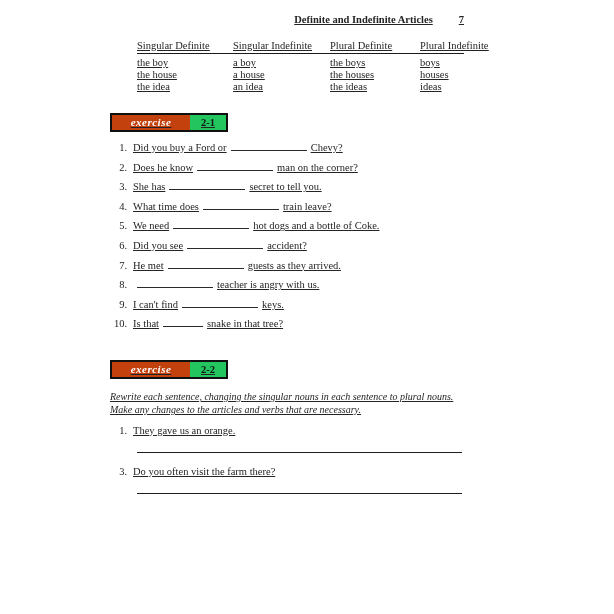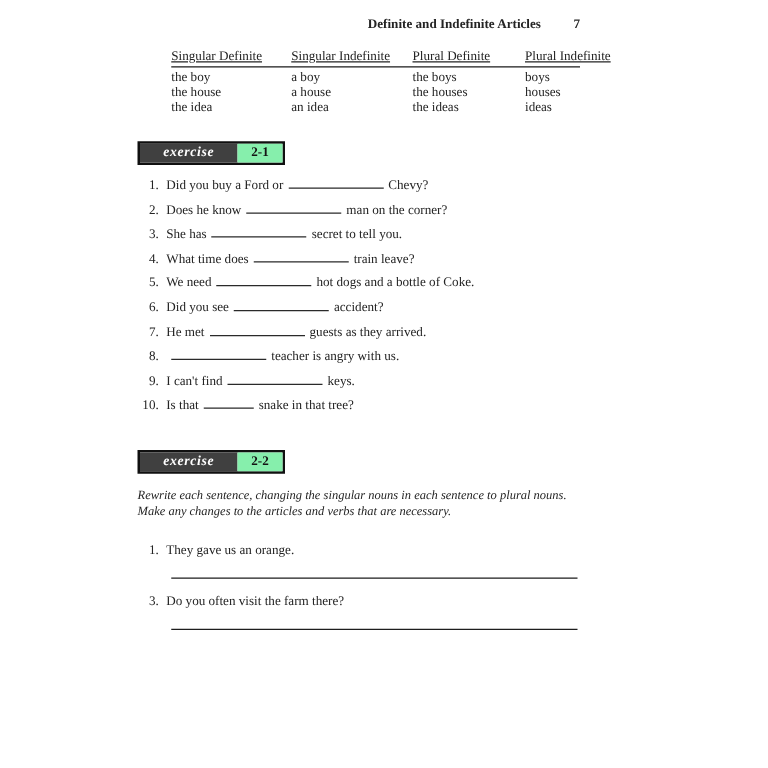--- a/index.html
+++ b/index.html
@@ -3,21 +3,21 @@
 <meta charset="utf-8">
 <style>
   html, body { margin: 0; padding: 0; }
   body {
     width: 614px; height: 614px;
     background: #ffffff;
     font-family: "Liberation Serif", serif;
     color: #242424;
     overflow: hidden;
   }
-  .page { position: relative; width: 568px; height: 614px; }
+  .page { position: relative; width: 568px; height: 614px; text-decoration: underline; }
 
   
   .page-header {
     display: flex; justify-content: flex-end; align-items: baseline;
     padding: 14px 104px 0 0; gap: 26px;
     font-weight: bold; font-size: 10.5px;
   }
 
   .content { margin: 0 104px 0 110px; }
 
@@ -34,26 +34,26 @@
     display: grid; grid-template-columns: 96px 97px 90px 90px;
     line-height: 12px;
   }
 
   
   .badge {
     display: flex; width: 114px; height: 15px;
     border: 2px solid #101010; margin-top: 20px;
   }
   .badge-label {
-    flex: 1; background: #404040; color: #ffffff;
+    flex: 1; background: #c2410c; color: #ffffff;
     font-style: italic; font-weight: bold; font-size: 11px;
     line-height: 15px; text-align: center; letter-spacing: 0.5px;
   }
   .badge-num {
-    width: 36px; background: #86efac; color: #141414;
+    width: 36px; background: #22c55e; color: #141414;
     font-weight: bold; font-size: 10.5px; line-height: 15px; text-align: center;
   }
   .badge2 { margin-top: 23px; }
 
   .instructions {
     font-style: italic; font-size: 10px; line-height: 13px;
     margin-top: 11px;
   }
 
   
@@ -62,21 +62,21 @@
   .qnum { display: inline-block; width: 17px; text-align: right; margin-right: 6px; }
   .blank {
     display: inline-block; width: 76px; height: 9px;
     border-bottom: 1.2px solid #2a2a2a; margin: 0 4px;
   }
   .blank.short { width: 40px; }
 
   
   .q2list { margin-top: 9px; font-size: 10.5px; }
   .q2 { margin-top: 13px; }
-  .q2:first-child { margin-top: 19px; }
+  .q2:first-child { margin-top: 9px; }
   .answer-line {
     border-bottom: 1.3px solid #1d1d1d;
     margin: 16px 2px 0 27px; height: 0;
   }
 </style>
 </head>
 <body>
 
 <div class="page">
 

